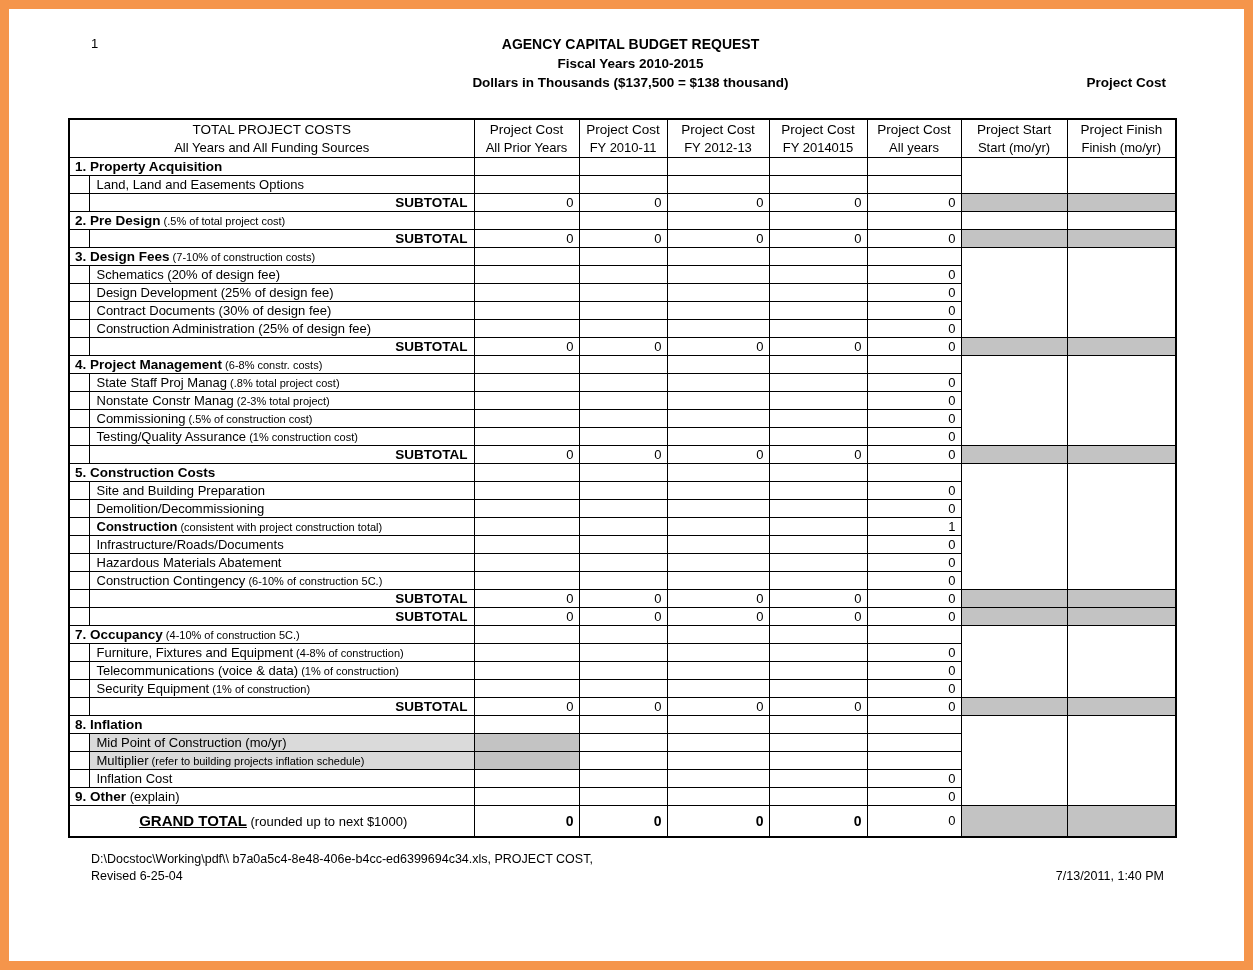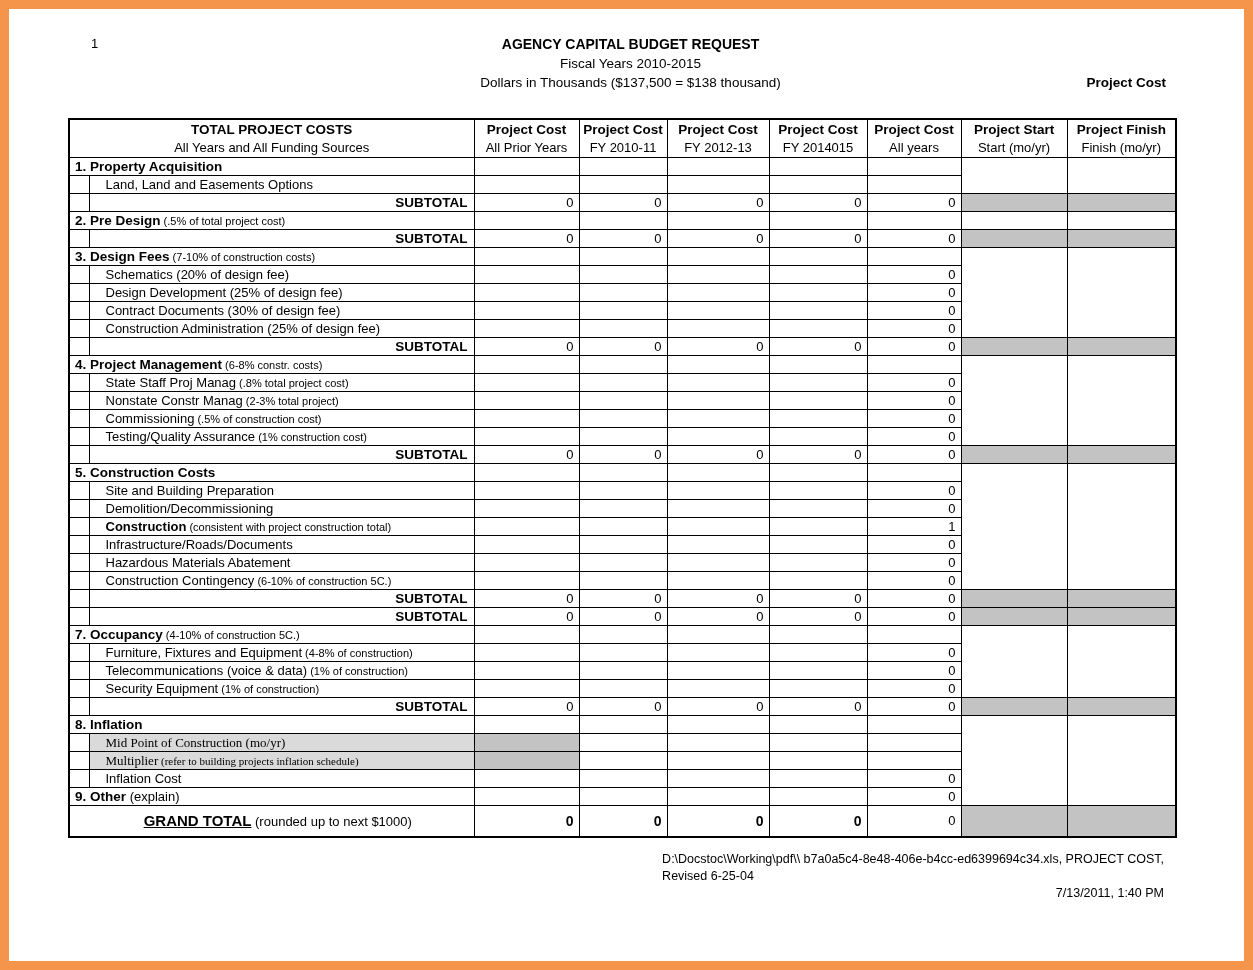--- a/index.html
+++ b/index.html
@@ -8,55 +8,55 @@
     font-family:"Liberation Sans", sans-serif;
     background:#f5954b;
   }
   .frame { width:1253px; height:970px; box-sizing:border-box; padding:9px; background:#f5954b; }
   .page  { width:100%; height:100%; background:#ffffff; position:relative; overflow:hidden; }
 
   
   .pagenum { position:absolute; left:82px; top:27px; font-size:13px; }
   .titles { text-align:center; padding-top:26px; line-height:19px;padding-left:8px; }
   .titles .t1 { font-weight:bold; font-size:14px; }
-  .titles .t2, .titles .t3 { font-weight:normal; font-size:13.5px; }
+  .titles .t2, .titles .t3 { font-weight:bold; font-size:13.5px; }
   .proj-cost-label { position:absolute; right:78px; top:66px; font-weight:bold; font-size:13.5px; }
 
   
   table { border-collapse:collapse; border:2px solid #000; table-layout:fixed;
           width:1107px; margin-left:59px; margin-top:26px; background:#fff; }
   th, td { box-sizing:border-box; }
   thead th { border:1px solid #000; padding:1px 2px; text-align:center; vertical-align:middle; }
-  thead .l1 { font-weight:bold; font-size:13.5px; line-height:18px; white-space:nowrap; }
+  thead .l1 { font-weight:normal; font-size:13.5px; line-height:18px; white-space:nowrap; }
   thead .l2 { font-weight:normal; font-size:13px; line-height:17px; white-space:nowrap; }
 
   td { height:18px; padding:0 4px; font-size:13px; white-space:nowrap; overflow:hidden; vertical-align:middle; }
   .grid { border:1px solid #000; }
   .sf   { border-left:1px solid #000; border-right:1px solid #000; border-top:0; border-bottom:0; }
   .sf.gray { background:#c3c3c3; border-top:1px solid #000; border-bottom:1px solid #000; }
   .gray { background:#c3c3c3; }
-  .lshade { background:#dadada;font-family:Liberation Serif, serif; }
-
-  .lbl { padding-left:16px; }
+  .lshade { background:#dadada; }
+
+  .lbl { padding-left:7px; }
   .section-lbl { padding-left:5px; }
   .b { font-weight:bold; }
   .section-lbl .b { font-size:13.5px; }
   .t { font-weight:normal; }
   .s { font-size:11px; }
   .subtotal-lbl { text-align:right; font-weight:bold; padding-right:6px; font-size:13.5px; }
   .val { text-align:right; padding-right:5px; }
   .bv { font-weight:bold; font-size:14px; }
   tr.grand td { height:31px; }
   .grand-lbl { text-align:center; }
   .gb { font-weight:bold; font-size:15px; text-decoration:underline; }
   .grand-lbl .t { font-size:13px;text-align:right; }
 
   
   .footer { display:flex; justify-content:space-between; align-items:flex-end;
-            margin:13px 80px 0 82px; font-size:12.5px; line-height:17px;flex-direction:column; }
+            margin:13px 80px 0 82px; font-size:12.5px; line-height:17px; }
 </style>
 </head>
 <body>
 
 <div class="frame">
   <div class="page">
 
     <div class="pagenum">1</div>
 
     <div class="titles">

